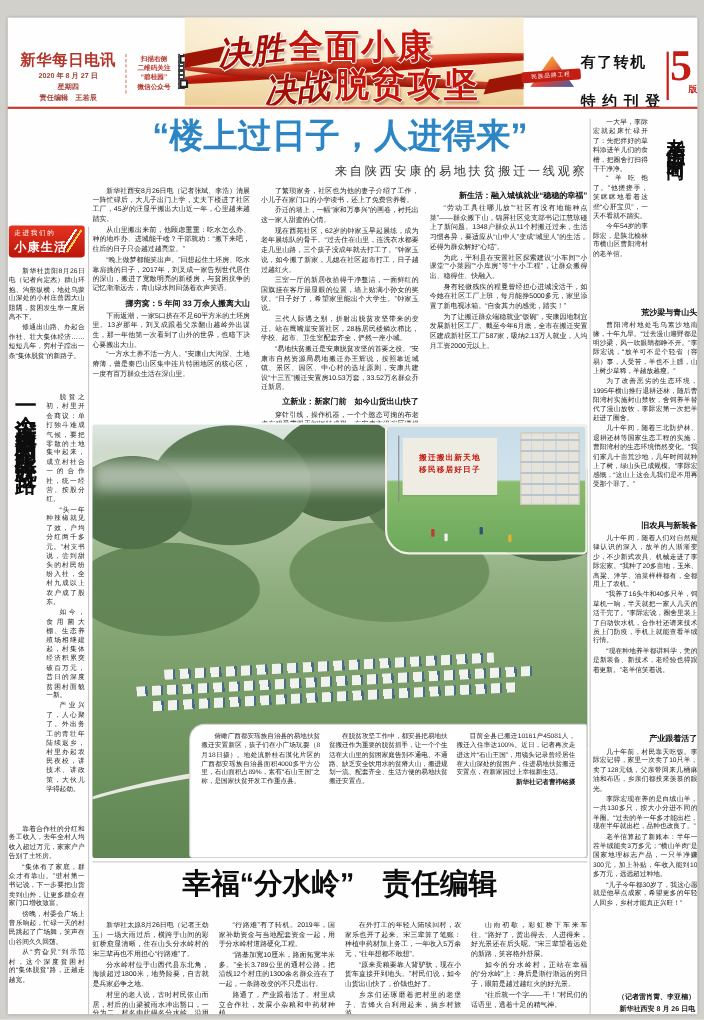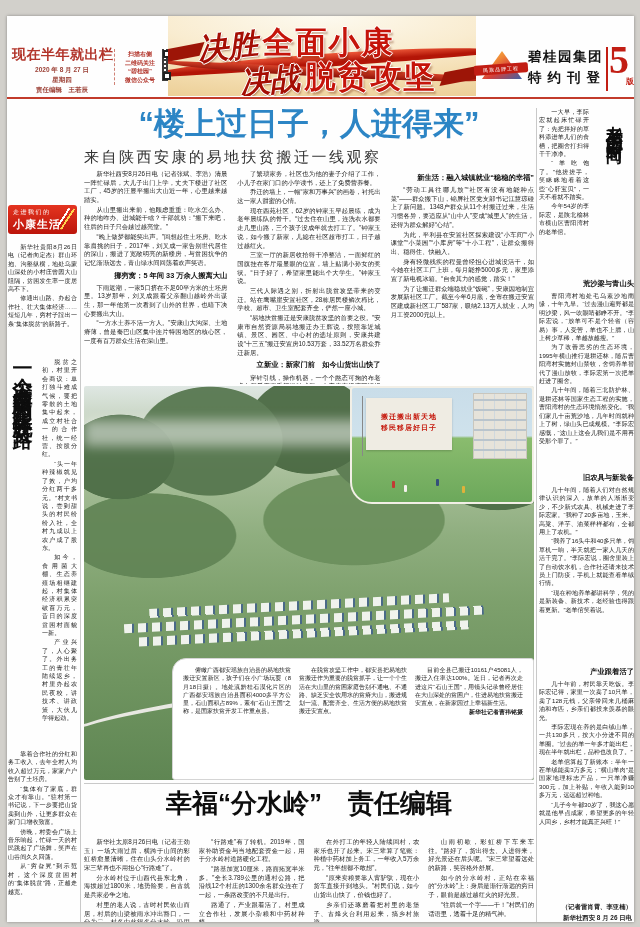--- a/index.html
+++ b/index.html
@@ -38,28 +38,28 @@
   .b-block{display:inline-block;font-size:31px;font-weight:700;color:#c5140a;letter-spacing:2px;vertical-align:4px;
     text-shadow:0 1px 0 #fff,0 -1px 0 #fff,1px 0 0 #fff,-1px 0 0 #fff,2px 3px 2px rgba(110,30,0,.35)}
 
   
   .ed-logo{left:482px;top:51px;width:40px;height:28px;clip-path:polygon(50% 0,100% 100%,0 100%);
     background:linear-gradient(150deg,#f7c944 0%,#ef8636 35%,#d6403a 60%,#3c63a8 100%)}
   .ed-band{left:474px;top:64px;width:54px;height:10px;background:#c21e14;transform:rotate(-4deg);
     color:#fff;font-size:5px;line-height:10px;text-align:center;letter-spacing:1px;border-radius:2px;z-index:2}
   .sponsor{left:528px;top:48px;width:76px}
   .sp1{font-size:13.5px;font-weight:800;letter-spacing:1.5px;color:#141414;white-space:nowrap}
-  .sp2{font-size:13.5px;font-weight:800;letter-spacing:6px;color:#141414;margin-top:3px;white-space:nowrap}
+  .sp2{font-size:13.5px;font-weight:800;letter-spacing:6px;color:#141414;margin-top:17px;white-space:nowrap}
   .ed-div{left:606px;top:47px;width:2px;height:44px;background:#c21e14}
   .page-num{left:609px;top:40px;font-family:"Liberation Serif",serif;font-size:40px;font-weight:bold;color:#c21e14;line-height:1}
   .page-unit{left:626px;top:76px;font-size:8px;font-weight:bold;color:#c21e14}
 
   
   .hl{left:84px;top:103px;width:450px;text-align:center;font-size:31px;font-weight:900;color:#2c85c5;white-space:nowrap}
-  .deck{left:84px;top:148px;width:450px;text-align:left;font-size:15px;color:#333;letter-spacing:2.5px;white-space:nowrap}
+  .deck{left:84px;top:148px;width:450px;text-align:right;font-size:11px;color:#333;letter-spacing:2.5px;white-space:nowrap}
 
   
   .tx{font-size:6.1px;line-height:1.38;text-align:justify;color:#222;overflow:hidden}
   .tx p{margin:0 0 1px;text-indent:2em}
   .sub{font-weight:800;text-align:right;font-size:7.3px;margin:3px 0;color:#111;text-indent:0}
 
   
   .badge{left:8px;top:205px;width:69px;height:29px;background:linear-gradient(180deg,#e43420,#bc150b);
     border-radius:3px;color:#fff;padding:3px 5px;overflow:hidden}
   .badge-l1{font-size:6px;letter-spacing:1.5px}
@@ -139,21 +139,21 @@
   .sep-v1{left:80px;top:206px;width:1px;height:716px}
   .sep-v2{left:536px;top:108px;width:1px;height:814px}
   .sep-h1{left:84px;top:783px;width:450px;height:1px}
 </style>
 </head>
 <body>
 
 <div class="abs paper"></div>
 
 <div class="abs mast">
-  <div class="mast-title">现在半年就出栏</div>
+  <div class="mast-title">新华每日电讯</div>
   <div class="mast-sm">2020 年 8 月 27 日</div>
   <div class="mast-sm">星期四</div>
   <div class="mast-sm">责任编辑　王若辰</div>
 </div>
 <div class="abs qr-divider"></div>
 <div class="abs qr-note">
   <div>扫描右侧</div>
   <div>二维码关注</div>
   <div>“碧桂园”</div>
   <div>微信公众号</div>
@@ -175,21 +175,21 @@
   </div>
   <div class="bl bl2">
     <span class="b-script">决战</span>
     <span class="b-block">脱贫攻坚</span>
   </div>
 </div>
 
 <div class="abs ed-logo"></div>
 <div class="abs ed-band">民族品牌工程</div>
 <div class="abs sponsor">
-  <div class="sp1">碧桂园集团</div>
+  <div class="sp1">有了转机</div>
   <div class="sp2">特约刊登</div>
 </div>
 <div class="abs ed-div"></div>
 <div class="abs page-num">5</div>
 <div class="abs page-unit">版</div>
 <div class="abs redline"></div>
 
 <div class="abs hl">“楼上过日子，人进得来”</div>
 <div class="abs deck">来自陕西安康的易地扶贫搬迁一线观察</div>
 

